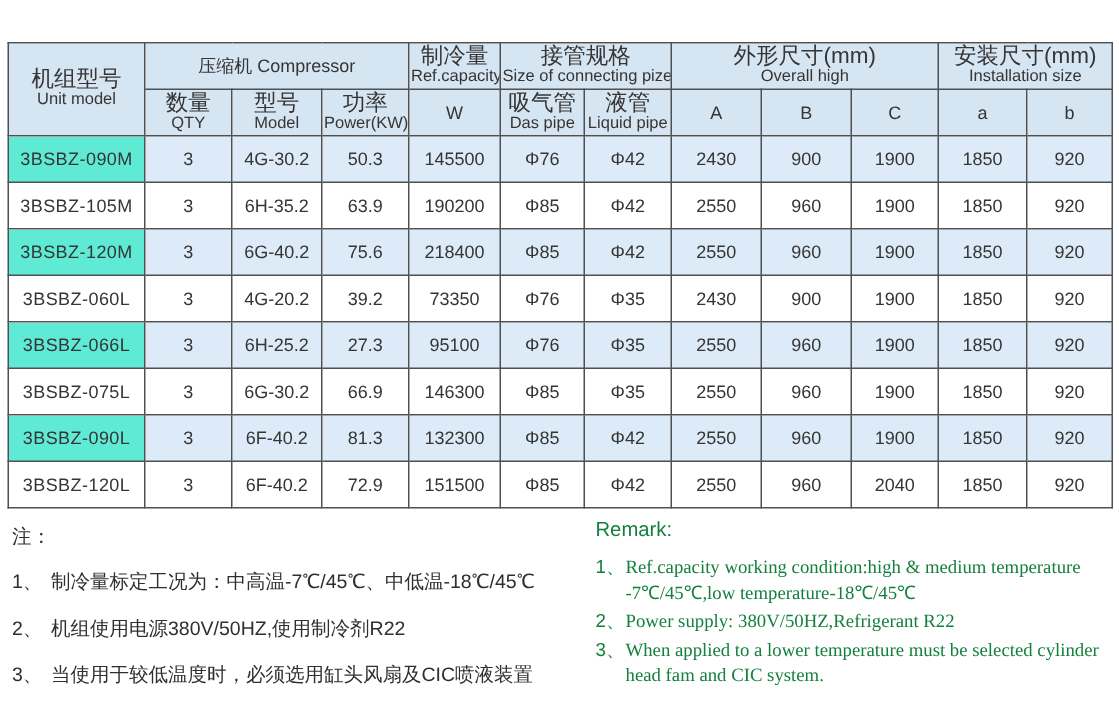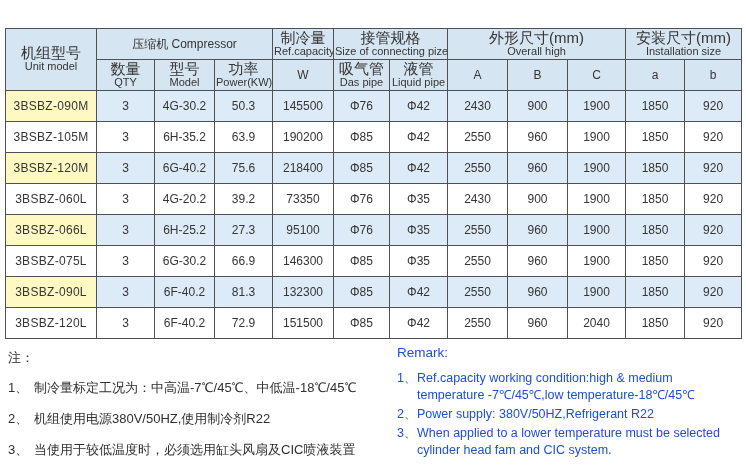--- a/index.html
+++ b/index.html
@@ -36,40 +36,40 @@
     height:31px;
     padding:0 1px;
     overflow:hidden;
     white-space:nowrap;
   }
   thead td { background:#d6e5f2; }
   .cn { display:block; font-size:15px; line-height:14px; }
   .en { display:block; font-size:11px; line-height:13px; }
   .one-line { font-size:12px;text-align:center; }
   tbody tr.tint td { background:#dcebf7; }
-  tbody tr.tint td:first-child { background:#fef9c3; }
+  tbody tr.tint td:first-child { background:#5eead4; }
   tbody td:first-child { letter-spacing:0.3px; }
 
   .notes-cn {
     position:absolute; left:8px; top:349px; width:382px;
     font-size:13px; color:#2f2f2f;
   }
   .notes-cn .heading { font-size:13px; margin-bottom:12px; }
   .notes-cn .note-item { display:flex; margin-bottom:14px; line-height:17px; }
   .notes-cn .num { flex:0 0 26px; }
   .notes-cn .txt { flex:1; }
 
   .notes-en {
     position:absolute; left:397px; top:345px; width:344px;
-    font-size:12.5px; color:#1d4ed8;
+    font-size:12.5px; color:#15803d;
   }
   .notes-en .heading { font-size:13.5px; margin-bottom:10px; }
   .notes-en .note-item { display:flex; line-height:17px; margin-bottom:2px; }
   .notes-en .num { flex:0 0 20px; }
-  .notes-en .txt { flex:1; }
+  .notes-en .txt { flex:1;font-family:Liberation Serif, serif; }
 </style>
 </head>
 <body>
 
 <div class="page">
 
 
   <table class="spec">
     <colgroup>
       <col style="width:91px">

